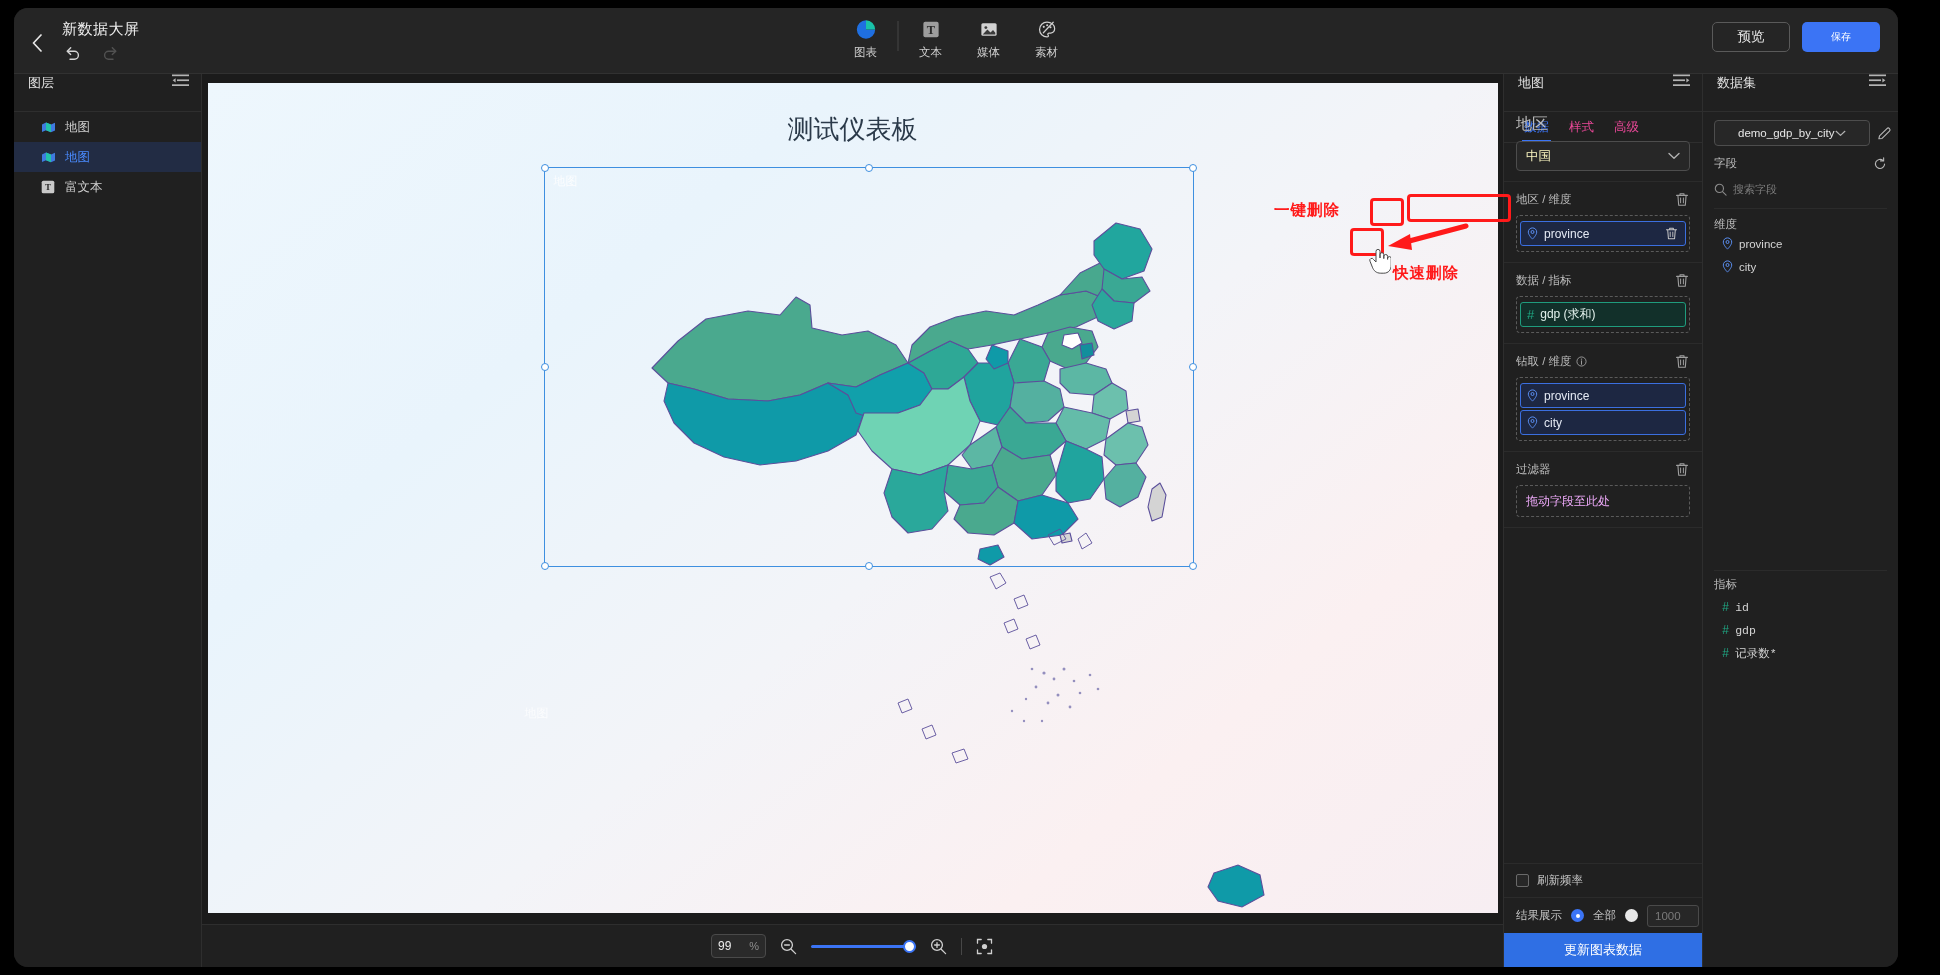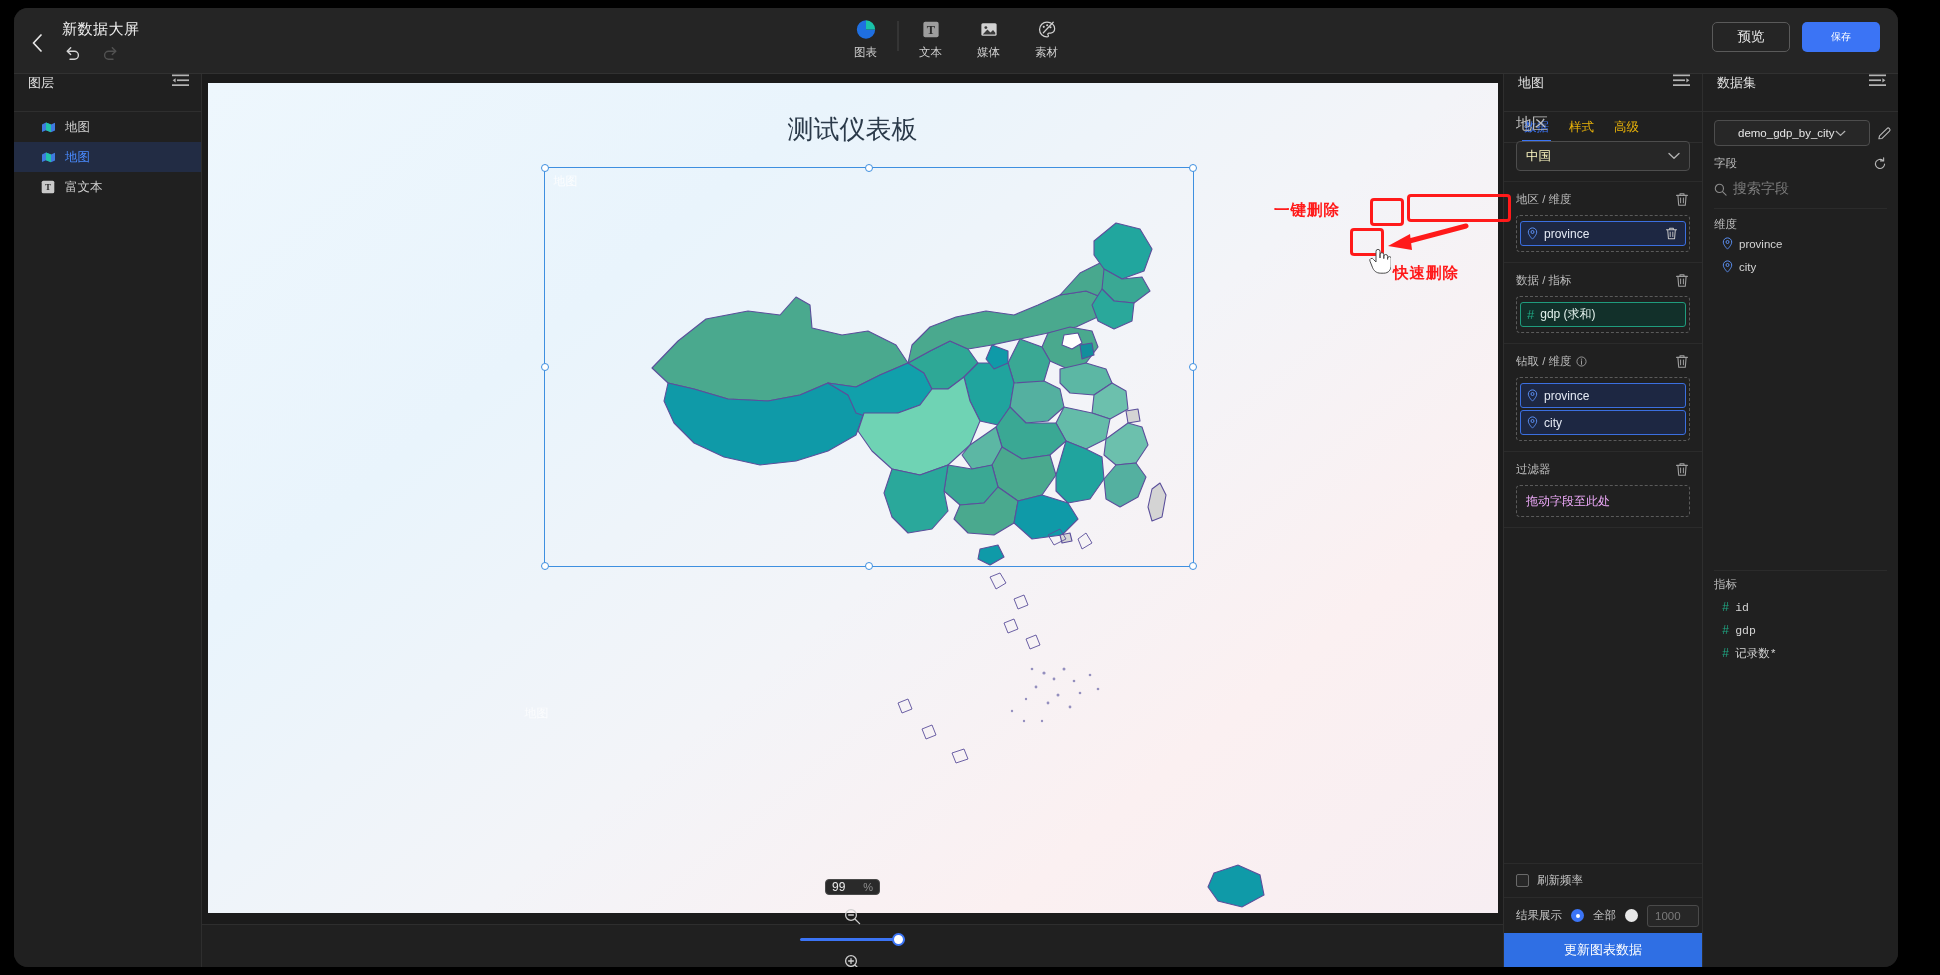--- a/index.html
+++ b/index.html
@@ -115,21 +115,21 @@
   .ghost-label {
     position: absolute; left: 317px; top: 622px; font-size: 12px;
     color: #ffffff; opacity: .72;
   }
   .map-svg { position: absolute; left: 0; top: 0; width: 100%; height: 100%; }
 
   
   .zoombar {
     position: absolute; left: 188px; right: 395px; bottom: 0; height: 43px;
     background: #202020; border-top: 1px solid #2e2e2e;
-    display: flex; align-items: center; justify-content: center; gap: 13px; flex-direction: column;
+    display: flex; align-items: center; justify-content: center; gap: 13px;
   }
   .zoom-input {
     width: 55px; height: 24px; border: 1px solid #4a4a4a; border-radius: 4px;
     background: #2a2a2a; display: flex; align-items: center;
     justify-content: space-between; padding: 0 6px;
     font-size: 12px; color: #eaeaea;
   }
   .zoom-input .zpct { color: #8e8e8e; font-size: 11px; }
   .zico { width: 19px; height: 19px; cursor: pointer; display:flex; align-items:center; justify-content:center;}
   .slider { position: relative; width: 105px; height: 14px; display:flex; align-items:center; cursor:pointer;}
@@ -140,21 +140,21 @@
   }
   .zsep { width: 1px; height: 17px; background: #474747; }
 
   
   .config {
     position: absolute; right: 195px; top: 66px; width: 200px; bottom: 0;
     background: #202020; border-left: 1px solid #2e2e2e; border-right: 1px solid #2e2e2e;
   }
   .tabs { height: 31px; display: flex; gap: 0; border-bottom: 1px solid #2e2e2e; padding-left: 10px; }
   .tab {
-    padding: 0 10px; font-size: 12.5px; color: #eab308; cursor: pointer;
+    padding: 0 10px; font-size: 12.5px; color: #ec4899; cursor: pointer;
     display: flex; align-items: center; position: relative;
   }
   .tab.active { color: #3b74f5; }
   .tab.active:after {
     content:""; position:absolute; left:8px; right:8px; bottom:0; height:2px; background:#3b74f5;
   }
   .cfg-body { position:absolute; left:0; right:0; top: 31px; bottom: 96px; overflow: hidden; }
   .sec { padding: 9px 12px 10px 12px; border-bottom: 1px solid #2b2b2b; }
   .sec-label { font-size: 16px; color: #bdbdbd; margin-bottom: 6px; }
   .sec-head {
@@ -228,21 +228,21 @@
     flex: 1; height: 26px; border: 1px solid #4d4d4d; border-radius: 4px; background: #272727;
     display: flex; align-items: center; justify-content: space-between;
     padding: 0 23px; font-size: 11.5px; color: #e6e6e6; cursor: pointer;
   }
   .ds-sec-head {
     display: flex; align-items: center; justify-content: space-between;
     margin-top: 10px; font-size: 11.5px; color: #bdbdbd;
   }
   .ds-search {
     display: flex; align-items: center; gap: 6px; height: 26px; margin-top: 5px;
-    font-size: 14px; color: #7c7c7c; cursor: text;
+    font-size: 11px; color: #7c7c7c; cursor: text;
   }
   .ds-group-title { font-size: 11.5px; color: #bdbdbd; margin-top: 8px; }
   .field-item {
     height: 23px; display: flex; align-items: center; gap: 6px;
     padding-left: 8px; font-size: 11.5px; color: #d4d4d4; cursor: pointer;
     position: relative;
   }
   .ds-divider { height: 1px; background: #2b2b2b; margin: 6px 0 0 0; }
   .ds-measures { position: absolute; left: 0; right: 0; top: 490px; padding: 0 11px; font-family: Liberation Mono, monospace; }
 

